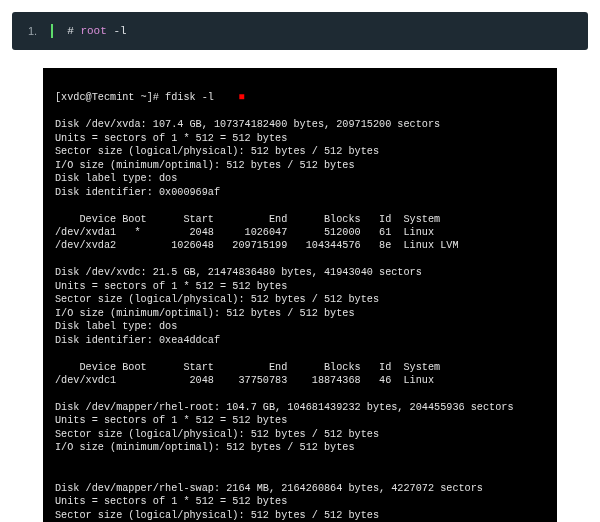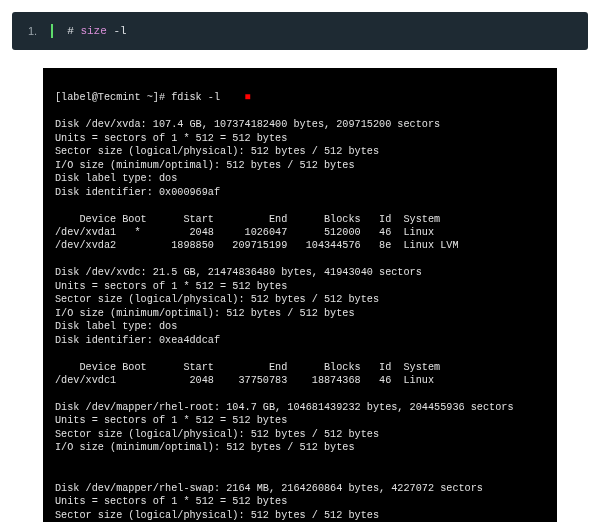--- a/index.html
+++ b/index.html
@@ -39,40 +39,40 @@
 </style>
 </head>
 <body>
 
 <div class="code-panel">
   <span class="ln">1.</span>
   <span class="bar"></span>
   <span>
     <span class="hash">#</span>
     <span> </span>
-    <span class="cmd">size</span>
+    <span class="cmd">root</span>
     <span> </span>
     <span class="flag">-l</span>
   </span>
 </div>
 
 <div class="term-wrap">
   <div class="term">
-<span><span>[label@Tecmint ~]# fdisk -l    </span><span class="cursor">■</span></span>
+<span><span>[xvdc@Tecmint ~]# fdisk -l    </span><span class="cursor">■</span></span>
 
 <span>Disk /dev/xvda: 107.4 GB, 107374182400 bytes, 209715200 sectors
 Units = sectors of 1 * 512 = 512 bytes
 Sector size (logical/physical): 512 bytes / 512 bytes
 I/O size (minimum/optimal): 512 bytes / 512 bytes
 Disk label type: dos
 Disk identifier: 0x000969af</span>
 
 <span>    Device Boot      Start         End      Blocks   Id  System</span>
-<span>/dev/xvda1   *        2048     1026047      512000   46  Linux</span>
-<span>/dev/xvda2         1898850   209715199   104344576   8e  Linux LVM</span>
+<span>/dev/xvda1   *        2048     1026047      512000   61  Linux</span>
+<span>/dev/xvda2         1026048   209715199   104344576   8e  Linux LVM</span>
 
 <span>Disk /dev/xvdc: 21.5 GB, 21474836480 bytes, 41943040 sectors
 Units = sectors of 1 * 512 = 512 bytes
 Sector size (logical/physical): 512 bytes / 512 bytes
 I/O size (minimum/optimal): 512 bytes / 512 bytes
 Disk label type: dos
 Disk identifier: 0xea4ddcaf</span>
 
 <span>    Device Boot      Start         End      Blocks   Id  System</span>
 <span>/dev/xvdc1            2048    37750783    18874368   46  Linux</span>

